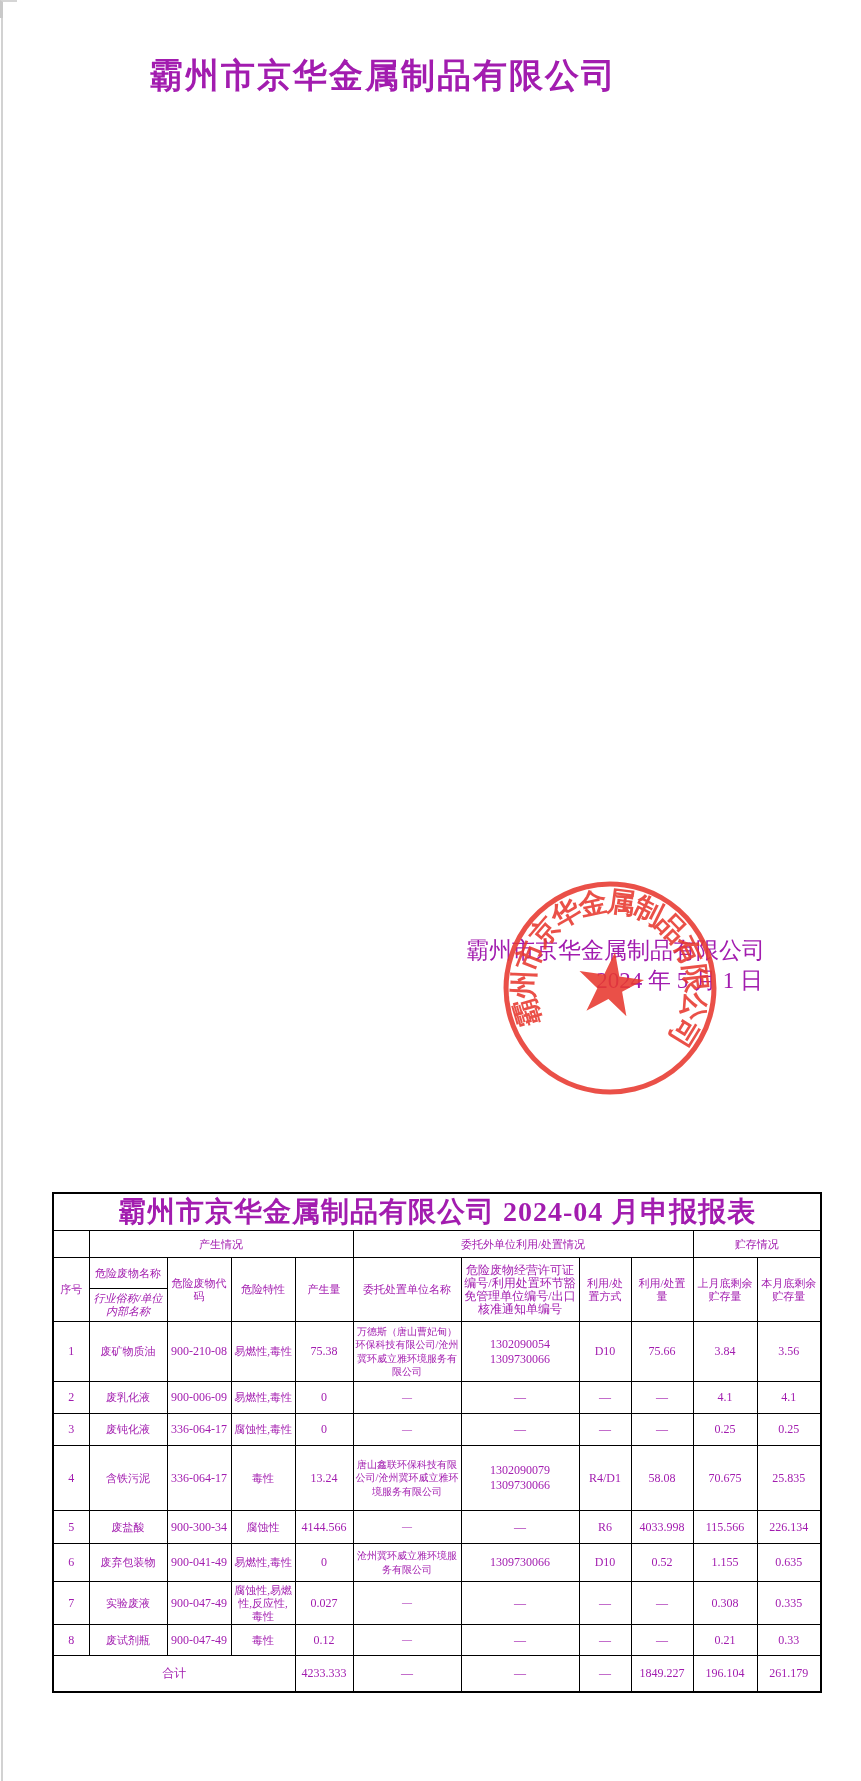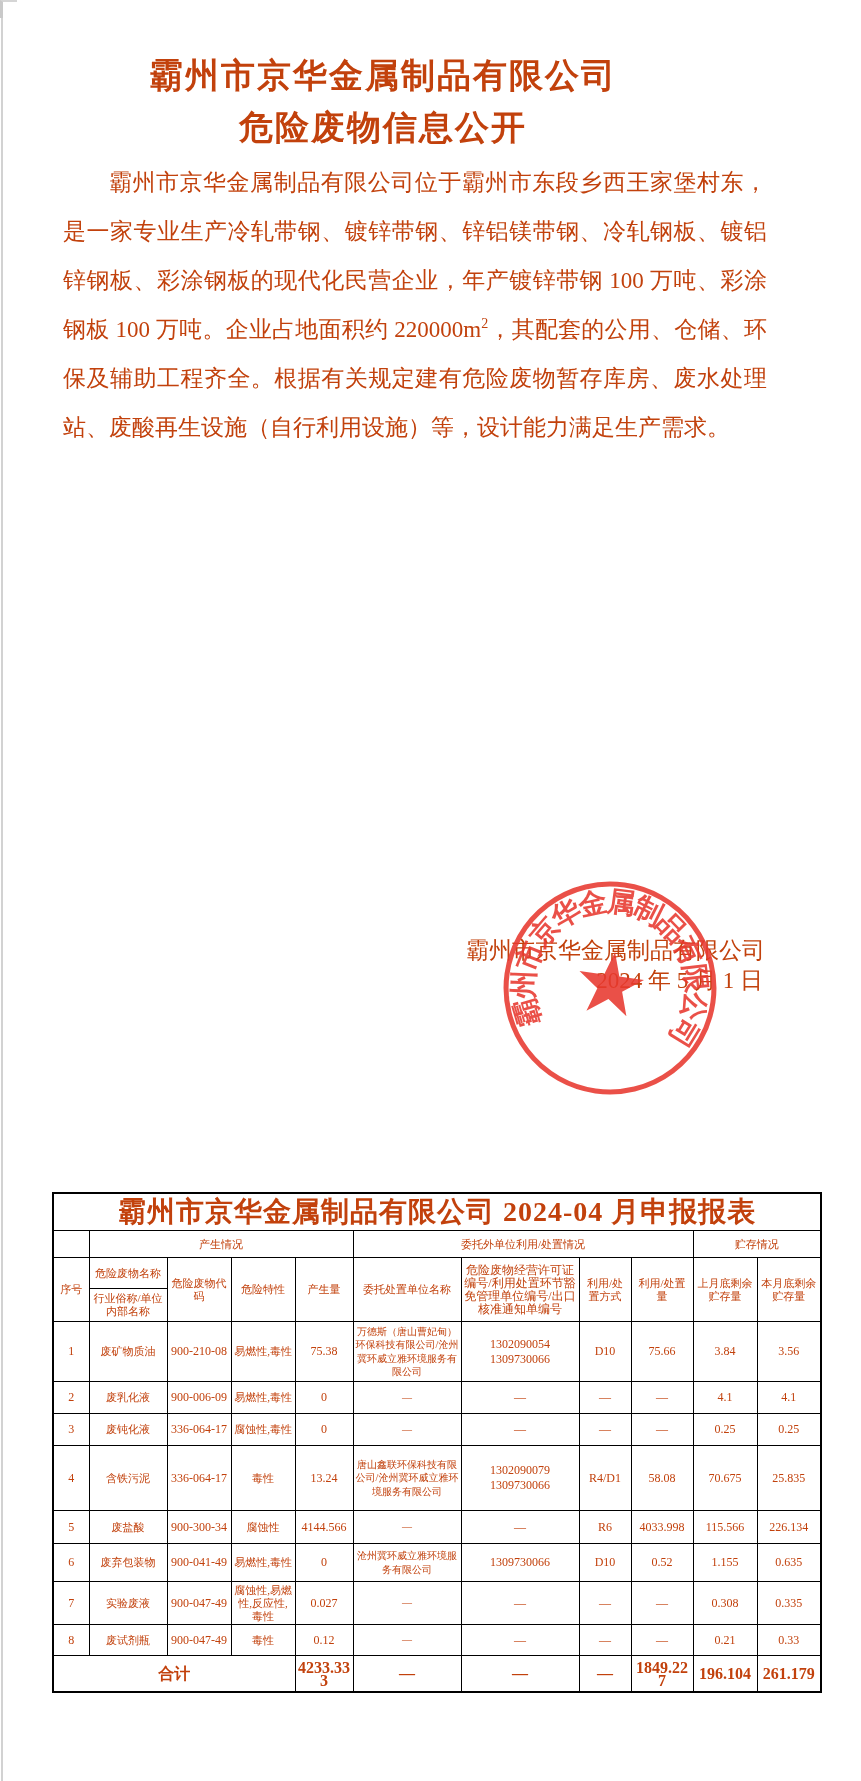--- a/index.html
+++ b/index.html
@@ -1,21 +1,21 @@
 <!DOCTYPE html>
 <html><head>
 <meta charset="utf-8">
 <style>
   html,body{margin:0;padding:0;background:#ffffff;}
   .page{
     position:relative;
     width:861px;height:1781px;
     background:#ffffff;
     font-family:"Liberation Serif","DejaVu Serif",serif;
-    color:#c2410c;
+    color:#a21caf;
     overflow:hidden;
   }
   .edge-line{
     position:absolute;left:1px;top:0;width:2px;height:100%;
     background:#d2d2d2;
   }
   .corner-mark{
     position:absolute;left:0;top:0;width:14px;height:16px;
     border-left:3px solid #c9c9c9;border-top:2px solid #d5d5d5;
   }
@@ -71,38 +71,36 @@
   .c-unit{font-size:10px;line-height:13.5px;}
   .c-license{font-family:"Liberation Serif","DejaVu Serif",serif;font-size:12px;line-height:15px;}
   #rows-body tr:nth-child(1){height:60px;}
   #rows-body tr:nth-child(2){height:32px;}
   #rows-body tr:nth-child(3){height:32px;}
   #rows-body tr:nth-child(4){height:65px;}
   #rows-body tr:nth-child(5){height:33px;}
   #rows-body tr:nth-child(6){height:38px;}
   #rows-body tr:nth-child(7){height:43px;}
   #rows-body tr:nth-child(8){height:31px;}
-  .tbl-total td{height:33px;font-size:16px;font-weight:bold;}
+  .tbl-total td{height:33px;font-size:12px;}
   .hdr-row th{height:28px;margin-left:32px;}
-  .hdr-sub th{height:30px;}
+  .hdr-sub th{height:30px;font-style:italic;}
 </style>
 </head>
 <body>
 
 <div class="page">
   <div class="edge-line"></div>
   <div class="corner-mark"></div>
 
   <div class="titles">
     <h1>霸州市京华金属制品有限公司</h1>
-    <h1>危险废物信息公开</h1>
   </div>
 
   <div class="bodytext">
-    <p><span>霸州市京华金属制品有限公司位于霸州市东段乡西王家堡村东，是一家专业生产冷轧带钢、镀锌带钢、锌铝镁带钢、冷轧钢板、镀铝锌钢板、彩涂钢板的现代化民营企业，年产镀锌带钢 100 万吨、彩涂钢板 100 万吨。企业占地面积约 220000m</span><sup>2</sup><span>，其配套的公用、仓储、环保及辅助工程齐全。根据有关规定建有危险废物暂存库房、废水处理站、废酸再生设施（自行利用设施）等，设计能力满足生产需求。</span></p>
   </div>
 
   <div class="signature">
     <div class="sig-company">霸州市京华金属制品有限公司</div>
     <div class="sig-date">2024 年 5 月 1 日</div>
   </div>
 
   <svg class="stamp" viewBox="0 0 220 220">
     <g transform="rotate(8 110 110)" fill="#e8392f" stroke="none">
       <circle cx="110" cy="110" r="103" fill="none" stroke="#e8392f" stroke-width="5"></circle>

